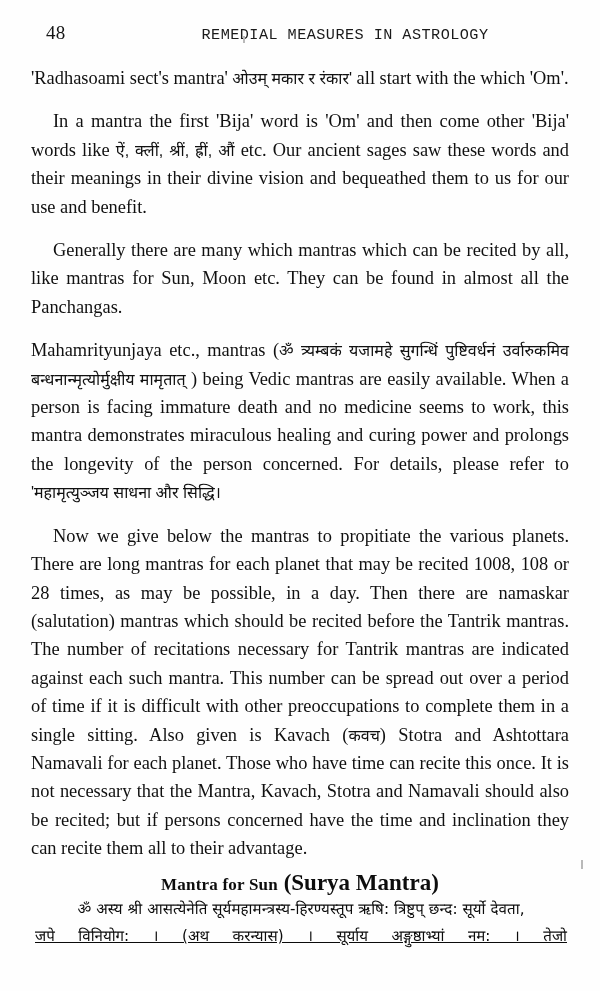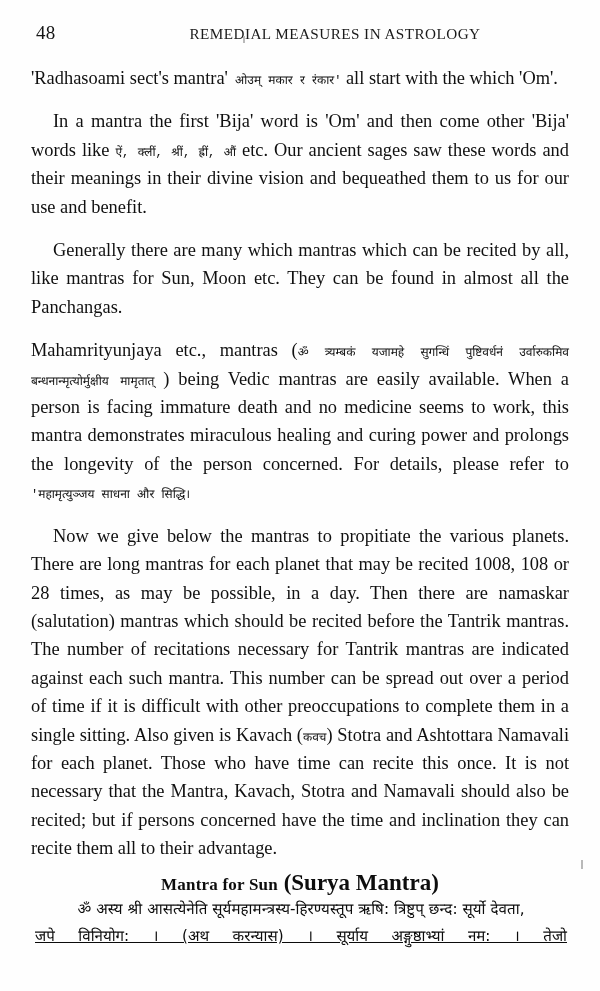--- a/index.html
+++ b/index.html
@@ -17,21 +17,21 @@
   }
   .page {
     position: absolute;
     left: 0; top: 0;
     width: 600px;
     height: 991px;
     background: #fefefe;
   }
   .header {
     position: absolute;
-    left: 36px;
+    left: 46px;
     top: 22px;
     width: 536px;
     height: 22px;
     display: flex;
     align-items: baseline;
   }
   .folio {
     font-size: 19px;
     letter-spacing: 0.2px;
     color: #151515;
@@ -40,20 +40,21 @@
   }
   .running-head {
     flex: 1;
     text-align: center;
     padding-right: 8px;
     font-size: 15.2px;
     letter-spacing: 0.45px;
     color: #1a1a1a;
     font-variant: small-caps;
     text-transform: uppercase;
+    font-family: Liberation Mono, monospace;
   }
   .body-col {
     position: absolute;
     left: 31px;
     top: 64px;
     width: 538px;
   }
   p.para {
     margin: 0 0 2px 0;
     font-size: 18.4px;
@@ -63,22 +64,22 @@
     color: #101010;
   }
   p.para.indent {
     text-indent: 22px;
   }
   p.gap {
     margin-top: 15px;
   }
   .it { }
   .dev {
-    font-family: Liberation Mono, monospace;
-    font-size: 12px;
+    font-family: Liberation Sans, sans-serif;
+    font-size: 16px;
     font-style: normal;
     line-height: 1;
     margin-top: 40px;
   }
   .heading-wrap {
     position: absolute;
     left: 31px;
     top: 870px;
     width: 538px;
     text-align: center;

